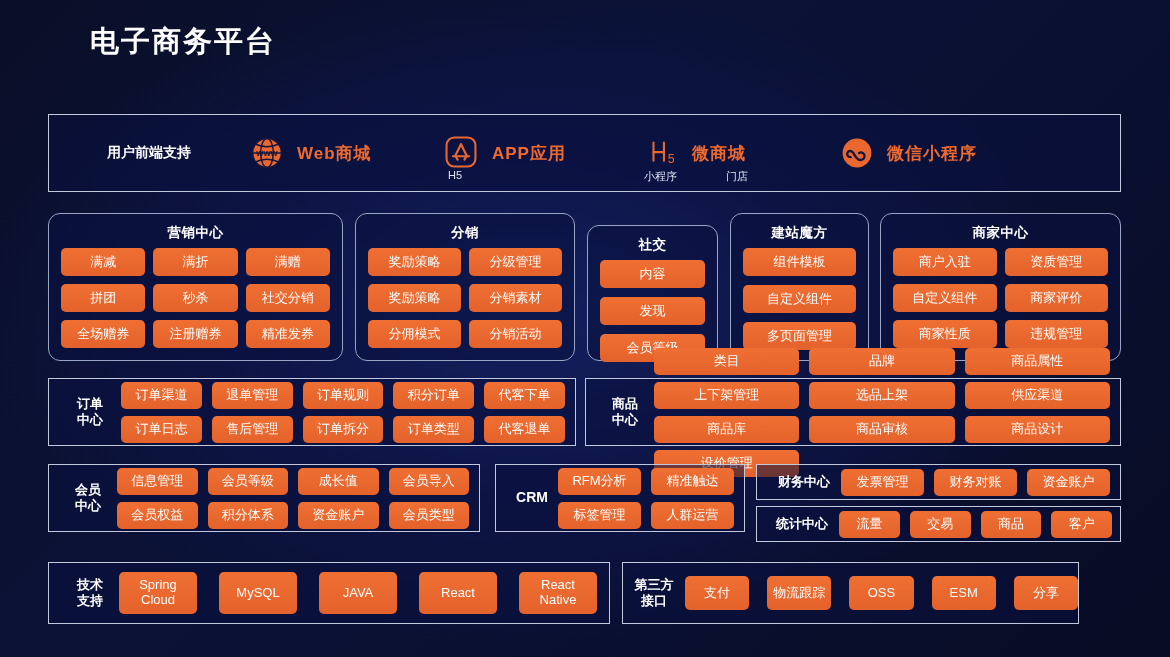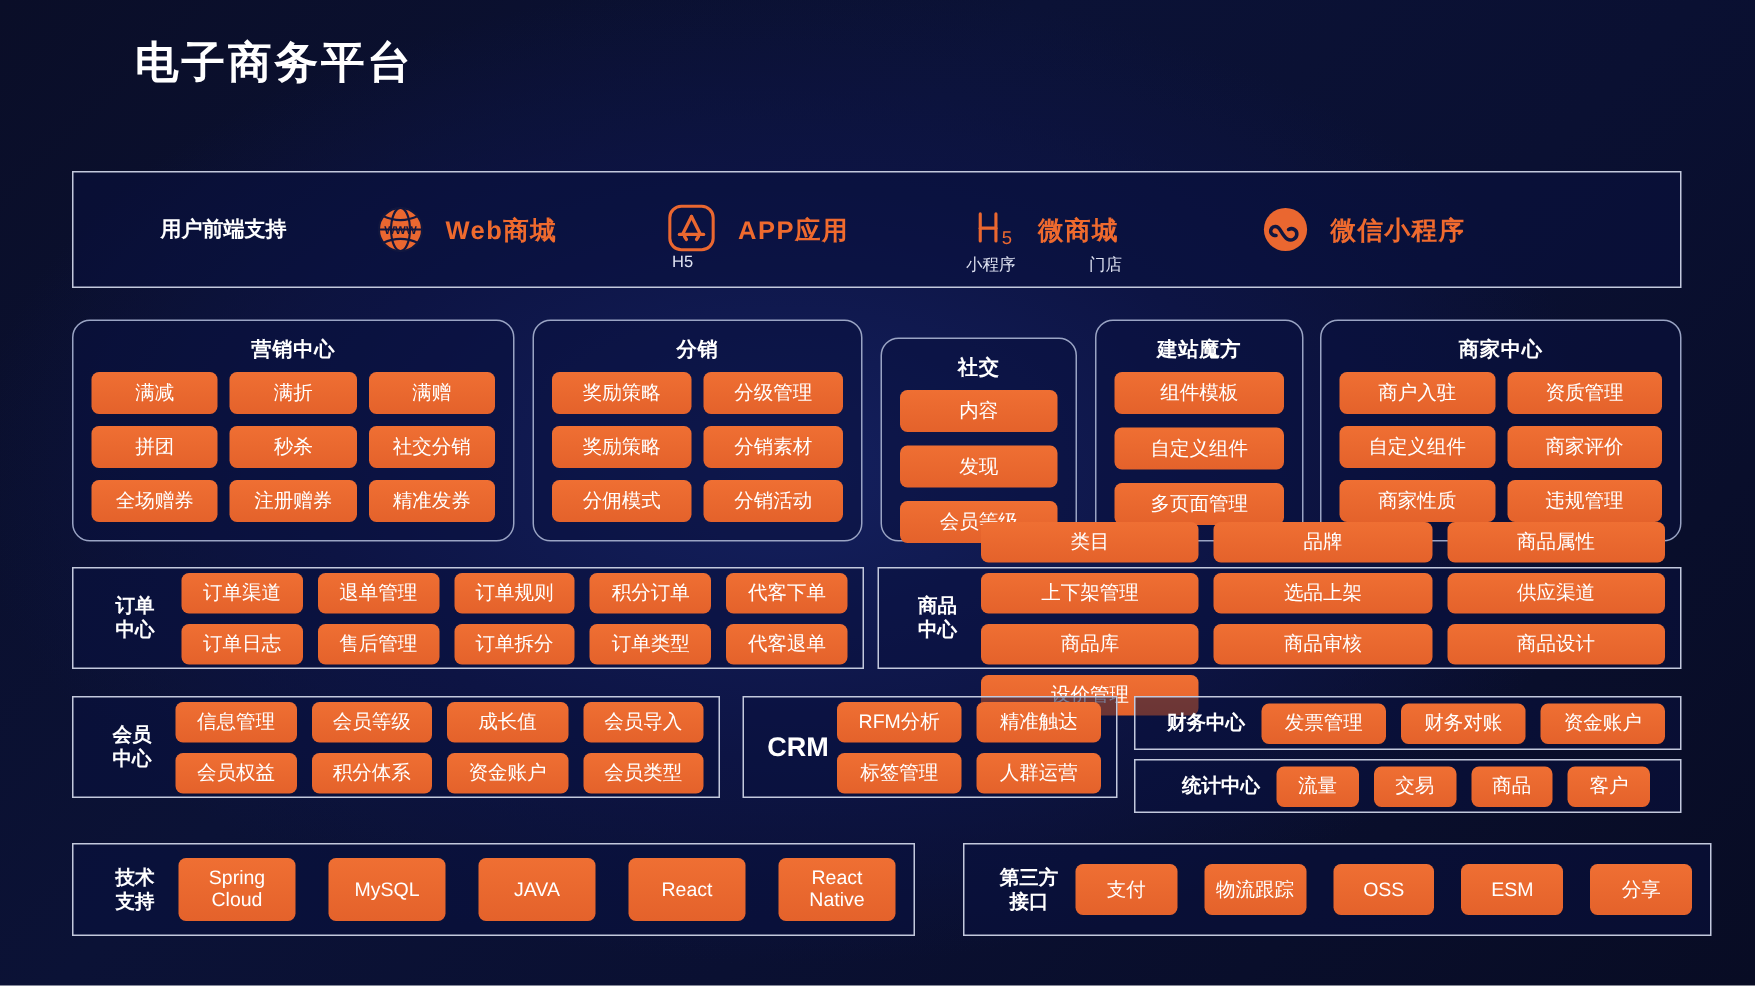--- a/index.html
+++ b/index.html
@@ -259,39 +259,39 @@
     <div class="chip">成长值</div>
     <div class="chip">会员导入</div>
     <div class="chip">会员权益</div>
     <div class="chip">积分体系</div>
     <div class="chip">资金账户</div>
     <div class="chip">会员类型</div>
   </div>
 </div>
 
 <div class="frame bar" style="left:495px; top:464px; width:250px; height:68px; padding:0 10px;">
-  <div class="bar-label" style="width:52px; font-size:18px;">CRM</div>
+  <div class="bar-label" style="width:52px; font-size:14px;">CRM</div>
   <div class="bar-grid" style="grid-template-columns:repeat(2,1fr);">
     <div class="chip">RFM分析</div>
     <div class="chip">精准触达</div>
     <div class="chip">标签管理</div>
     <div class="chip">人群运营</div>
   </div>
 </div>
 
 <div class="frame bar" style="left:756px; top:464px; width:365px; height:36px; padding:0 10px;">
   <div class="bar-label" style="width:74px;">财务中心</div>
   <div class="bar-grid" style="grid-template-columns:repeat(3,1fr);">
     <div class="chip">发票管理</div>
     <div class="chip">财务对账</div>
     <div class="chip">资金账户</div>
   </div>
 </div>
 
-<div class="frame bar" style="left:756px; top:506px; width:365px; height:36px; padding:0 20px;">
+<div class="frame bar" style="left:756px; top:506px; width:365px; height:36px; padding:0 8px;">
   <div class="bar-label" style="width:74px;">统计中心</div>
   <div class="bar-grid" style="grid-template-columns:repeat(4,1fr);">
     <div class="chip">流量</div>
     <div class="chip">交易</div>
     <div class="chip">商品</div>
     <div class="chip">客户</div>
   </div>
 </div>
 
 <div class="frame bar" style="left:48px; top:562px; width:562px; height:62px; padding:17px 12px;">
@@ -301,21 +301,21 @@
     <div class="chip" style="height:42px;">Spring
 Cloud</div>
     <div class="chip" style="height:42px;">MySQL</div>
     <div class="chip" style="height:42px;">JAVA</div>
     <div class="chip" style="height:42px;">React</div>
     <div class="chip" style="height:42px;">React
 Native</div>
   </div>
 </div>
 
-<div class="frame bar" style="left:622px; top:562px; width:499px; height:62px; padding:0 12px;margin-left:20px;">
+<div class="frame bar" style="left:622px; top:562px; width:457px; height:62px; padding:0 0;">
   <div class="bar-label" style="width:62px;">第三方
 接口</div>
   <div class="bar-grid" style="grid-template-columns:repeat(5,1fr); gap:0 18px;">
     <div class="chip" style="height:34px;">支付</div>
     <div class="chip" style="height:34px;">物流跟踪</div>
     <div class="chip" style="height:34px;">OSS</div>
     <div class="chip" style="height:34px;">ESM</div>
     <div class="chip" style="height:34px;">分享</div>
   </div>
 </div>

